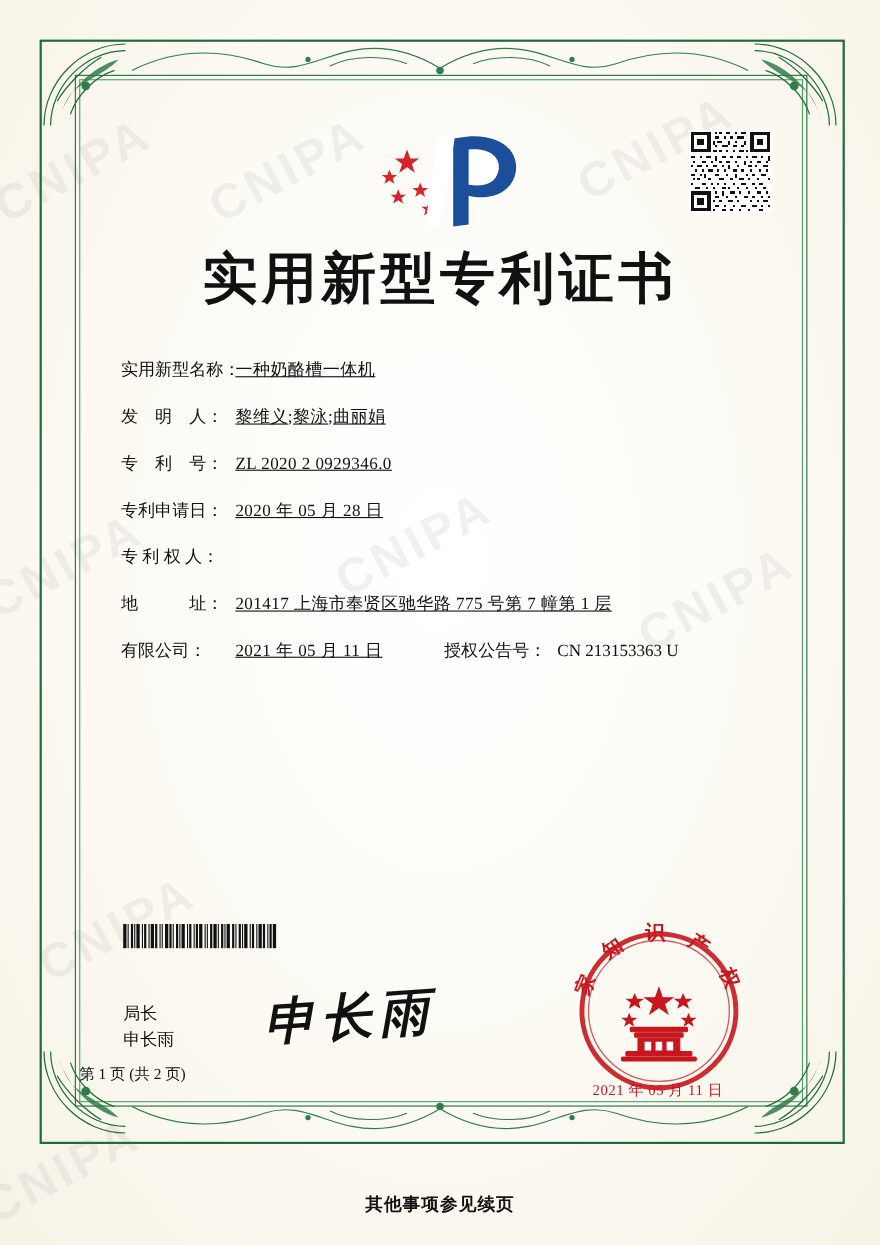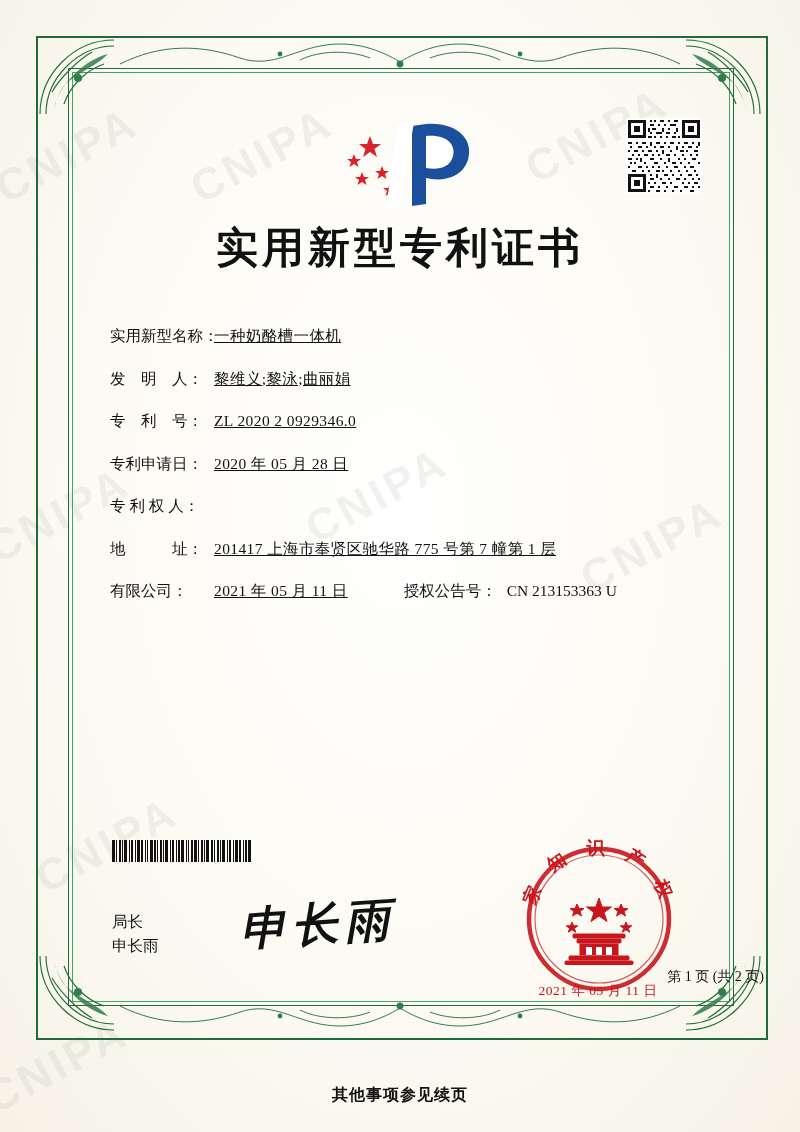--- a/index.html
+++ b/index.html
@@ -130,21 +130,21 @@
     height: 76px;
   }
   .qr svg { display: block; }
 
   .title {
     position: absolute;
     left: 0;
     top: 148px;
     width: 656px;
     text-align: center;
-    font-size: 42px;
+    font-size: 50px;
     font-weight: bold;
     letter-spacing: 4px;
     color: #111;
     font-family: "DejaVu Serif", serif;
   }
 
   
   .fields {
     position: absolute;
     left: 38px;
@@ -252,24 +252,23 @@
     color: #c8161d;
     letter-spacing: 0.5px;
   }
 
   
   .page-num {
     position: absolute;
     left: 0;
     bottom: 14px;
     width: 656px;
-    text-align: right;
+    text-align: left;
     font-size: 14px;
     color: #111;
-    margin-left: 36px;
   }
   .footer-note {
     position: absolute;
     left: 0;
     bottom: 26px;
     width: 800px;
     text-align: center;
     font-size: 16px;
     font-weight: bold;
     letter-spacing: 1px;

